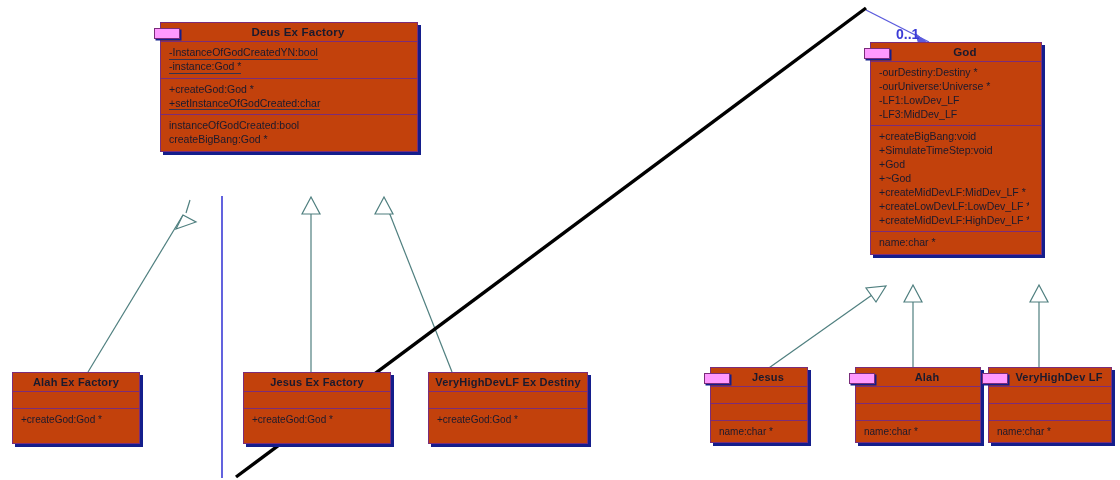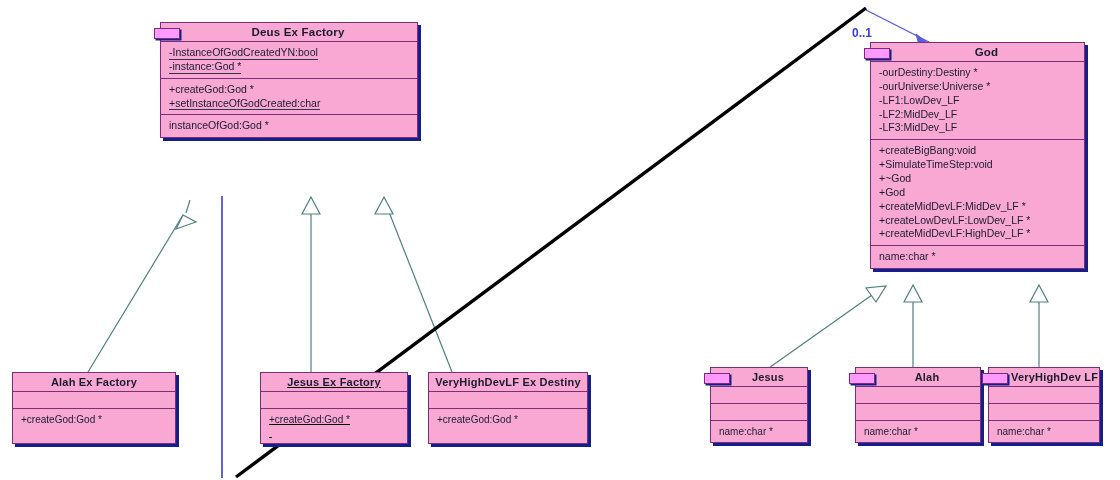--- a/index.html
+++ b/index.html
@@ -18,21 +18,21 @@
     position:absolute;
     left:0; top:0;
     width:1120px; height:480px;
     pointer-events:none;
   }
 
   
   .uml-class{
     position:absolute;
     box-sizing:border-box;
-    background:#f9a8d4;
+    background:#c2410c;
     border:1.5px solid #7a2d7a;
     box-shadow:3px 3px 0 0 #141e8c;
     z-index:5;
   }
   .uml-class .tab{
     position:absolute;
     left:-7px;
     top:5px;
     width:26px;
     height:11px;
@@ -71,25 +71,26 @@
 
   
   .sz-main{ font-size:10.5px; }
   .sz-main .cls-title{ font-size:11.5px; }
   .sz-small{ font-size:10px; }
   .sz-small .cls-title{ font-size:11px; }
 
   
   .mult-label{
     position:absolute;
-    font-size:12px;
+    font-size:14px;
     font-weight:bold;
     color:#3b3bd6;
     z-index:8;
     white-space:nowrap;
+    margin-left:44px;
   }
 </style>
 </head>
 <body>
 
 <div id="canvas">
 
   <svg id="edges" viewBox="0 0 1120 480" xmlns="http://www.w3.org/2000/svg">
 
     <g>
@@ -142,61 +143,61 @@
       <div class="member underline"><span class="u">-InstanceOfGodCreatedYN:bool</span></div>
       <div class="member underline"><span class="u">-instance:God *</span></div>
     </div>
 
     <div class="compartment">
       <div class="member"><span>+createGod:God *</span></div>
       <div class="member underline"><span class="u">+setInstanceOfGodCreated:char</span></div>
     </div>
 
     <div class="compartment">
-      <div class="member"><span>instanceOfGod:God *</span></div>
-    </div>
-  </div>
-
-  <div class="uml-class sz-main" style="left:870px; top:42px; width:215px;">
+      <div class="member"><span>instanceOfGodCreated:bool</span></div>
+      <div class="member"><span>createBigBang:God *</span></div>
+    </div>
+  </div>
+
+  <div class="uml-class sz-main" style="left:870px; top:42px; width:172px;">
     <div class="tab"></div>
     <div class="cls-title">God</div>
 
     <div class="compartment">
       <div class="member"><span>-ourDestiny:Destiny *</span></div>
       <div class="member"><span>-ourUniverse:Universe *</span></div>
       <div class="member"><span>-LF1:LowDev_LF</span></div>
-      <div class="member"><span>-LF2:MidDev_LF</span></div>
       <div class="member"><span>-LF3:MidDev_LF</span></div>
     </div>
 
     <div class="compartment">
       <div class="member"><span>+createBigBang:void</span></div>
       <div class="member"><span>+SimulateTimeStep:void</span></div>
+      <div class="member"><span>+God</span></div>
       <div class="member"><span>+~God</span></div>
-      <div class="member"><span>+God</span></div>
       <div class="member"><span>+createMidDevLF:MidDev_LF *</span></div>
       <div class="member"><span>+createLowDevLF:LowDev_LF *</span></div>
       <div class="member"><span>+createMidDevLF:HighDev_LF *</span></div>
     </div>
 
     <div class="compartment">
       <div class="member"><span>name:char *</span></div>
     </div>
   </div>
 
-  <div class="uml-class sz-small" style="left:12px; top:372px; width:164px;">
+  <div class="uml-class sz-small" style="left:12px; top:372px; width:128px;">
     <div class="cls-title no-indent">Alah Ex Factory</div>
     <div class="compartment empty"></div>
     <div class="compartment">
       <div class="member"><span>+createGod:God *</span></div>
       <div class="member">&nbsp;</div>
     </div>
   </div>
 
-  <div class="uml-class sz-small" style="left:260px; top:372px; width:148px;text-decoration:underline;">
+  <div class="uml-class sz-small" style="left:243px; top:372px; width:148px;">
     <div class="cls-title no-indent">Jesus Ex Factory</div>
     <div class="compartment empty"></div>
     <div class="compartment">
       <div class="member"><span>+createGod:God *</span></div>
       <div class="member">&nbsp;</div>
     </div>
   </div>
 
   <div class="uml-class sz-small" style="left:428px; top:372px; width:160px;">
     <div class="cls-title no-indent">VeryHighDevLF Ex Destiny</div>
@@ -220,21 +221,21 @@
   <div class="uml-class sz-small" style="left:855px; top:367px; width:126px;">
     <div class="tab"></div>
     <div class="cls-title">Alah</div>
     <div class="compartment empty"></div>
     <div class="compartment empty"></div>
     <div class="compartment">
       <div class="member"><span>name:char *</span></div>
     </div>
   </div>
 
-  <div class="uml-class sz-small" style="left:988px; top:367px; width:112px;">
+  <div class="uml-class sz-small" style="left:988px; top:367px; width:124px;">
     <div class="tab"></div>
     <div class="cls-title">VeryHighDev LF</div>
     <div class="compartment empty"></div>
     <div class="compartment empty"></div>
     <div class="compartment">
       <div class="member"><span>name:char *</span></div>
     </div>
   </div>
 
 </div>

